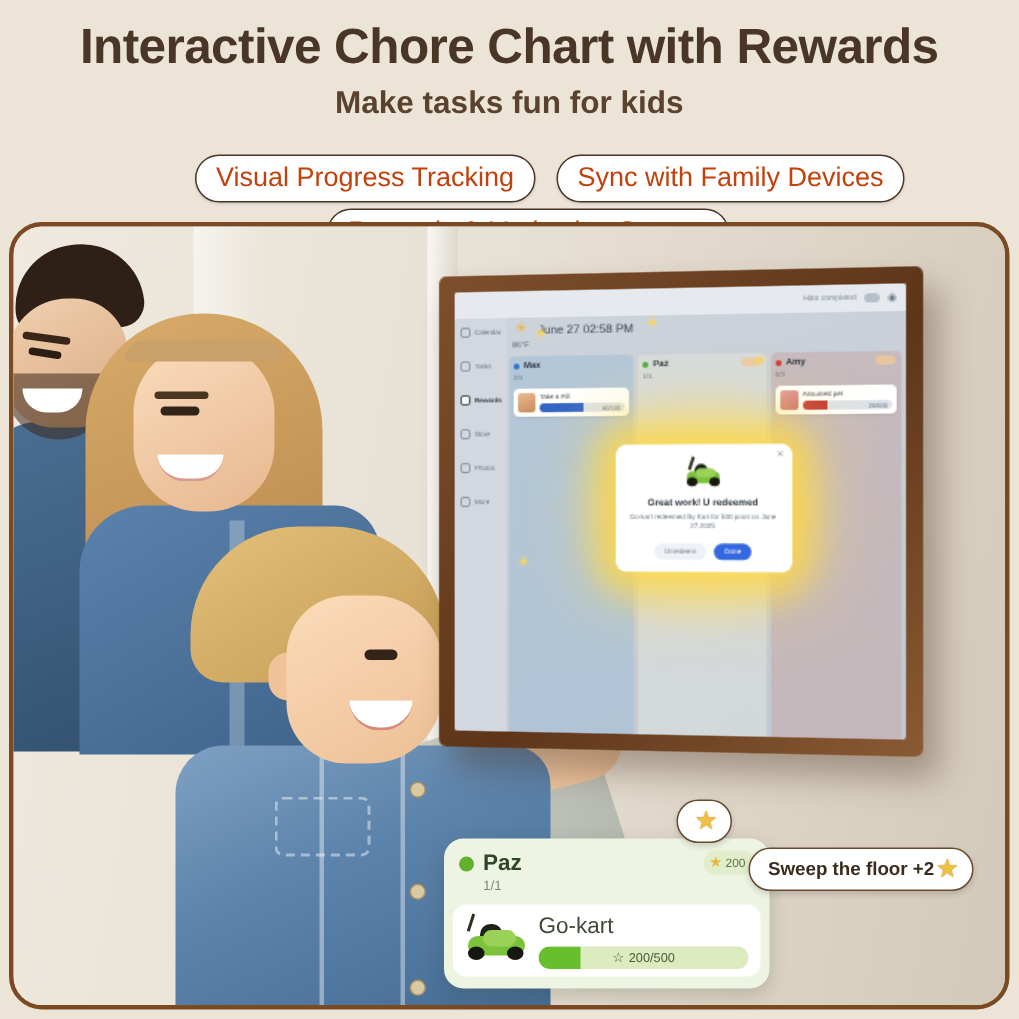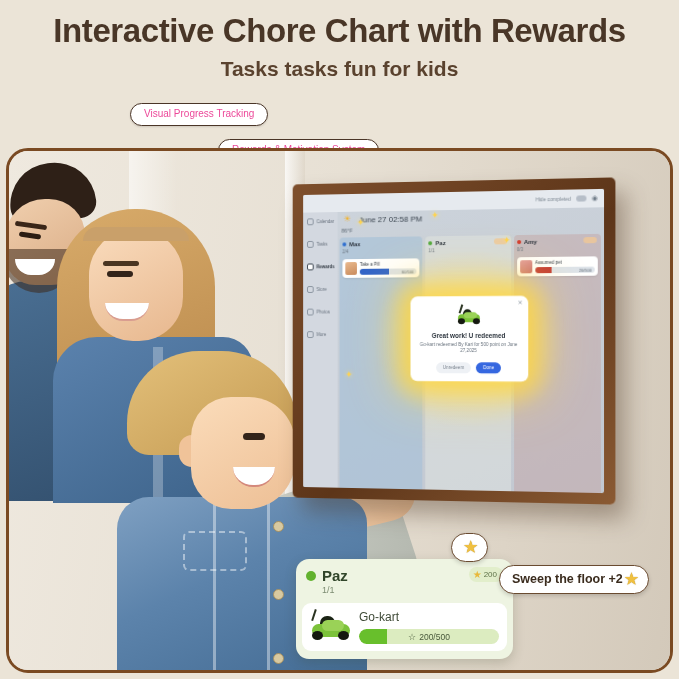--- a/index.html
+++ b/index.html
@@ -15,21 +15,21 @@
   .title {
     position:absolute; top:12px; left:0; width:679px; text-align:center;
     font-size:33px; font-weight:bold; color:#493627; letter-spacing:-0.4px;
   }
   .subtitle {
     position:absolute; top:57px; left:0; width:679px; text-align:center;
     font-size:21px; font-weight:bold; color:#5a422e;
   }
   .pill {
     position:absolute; background:#fff; border:1.6px solid #4a3527;
-    border-radius:20px; color:#ec4899; font-size:10px;
+    border-radius:20px; color:#c2410c; font-size:18px;
     padding:4px 13px 5px 13px; white-space:nowrap; line-height:1.15;
     box-shadow:0 1px 2px rgba(0,0,0,.12);
     text-align:right;
   }
   #pill-0 { left:130px; top:103px; }
   #pill-1 { left:371px; top:103px; }
   #pill-2 { left:218px; top:139px; }
 
   
   .photo {
@@ -254,21 +254,21 @@
     background:#7cc23a; border-radius:14px; }
   .kart .shell2 { position:absolute; left:12px; top:8px; width:22px; height:11px;
     background:#9ad257; border-radius:10px; }
   .kart .w1 { position:absolute; left:2px; top:19px; width:11px; height:9px;
     background:#14180f; border-radius:50%; }
   .kart .w2 { position:absolute; left:28px; top:19px; width:11px; height:9px;
     background:#14180f; border-radius:50%; }
   .kart .ant { position:absolute; left:3px; top:-3px; width:1.5px; height:12px;
     background:#2a3320; transform:rotate(18deg); }
   .task-col { flex:1; }
-  .gk-name { font-size:12px; color:#3f4a37; }
+  .gk-name { font-size:15px; color:#3f4a37; }
   .gk-bar { margin-top:5px; height:15px; border-radius:8px; background:#dcecc0;
     position:relative; overflow:hidden; }
   .gk-fill { position:absolute; left:0; top:0; height:100%; width:20%;
     background:#68bf2c; border-radius:8px 0 0 8px; }
   .gk-lab { position:absolute; left:0; top:0; width:100%; height:100%;
     display:flex; align-items:center; justify-content:center; gap:3px;
     font-size:8.5px; color:#4a5a3c; }
   .gk-star { font-size:9px; color:#4a5a3c; }
 
   
@@ -281,22 +281,23 @@
   }
   .callout .star { font-size:15px; color:#f0c040; text-shadow:0 0 1px #a07a16; }
   #callout-0 { left:451px; top:533px; }
   #callout-1 { left:499px; top:565px; }
 </style>
 </head>
 <body>
 
 <div class="header">
   <div class="title">Interactive Chore Chart with Rewards</div>
-  <div class="subtitle">Tasks tasks fun for kids</div>
+  <div class="subtitle">Make tasks fun for kids</div>
   <div class="pill" id="pill-0">Visual Progress Tracking</div>
+  <div class="pill" id="pill-1">Sync with Family Devices</div>
   <div class="pill" id="pill-2">Rewards &amp; Motivation System</div>
 </div>
 
 <div class="photo">
   <div class="wall"></div>
   <div class="wall-strip"></div>
   <div class="wall-edge"></div>
 
   <div class="person" id="dad">
     <div class="body"></div>

